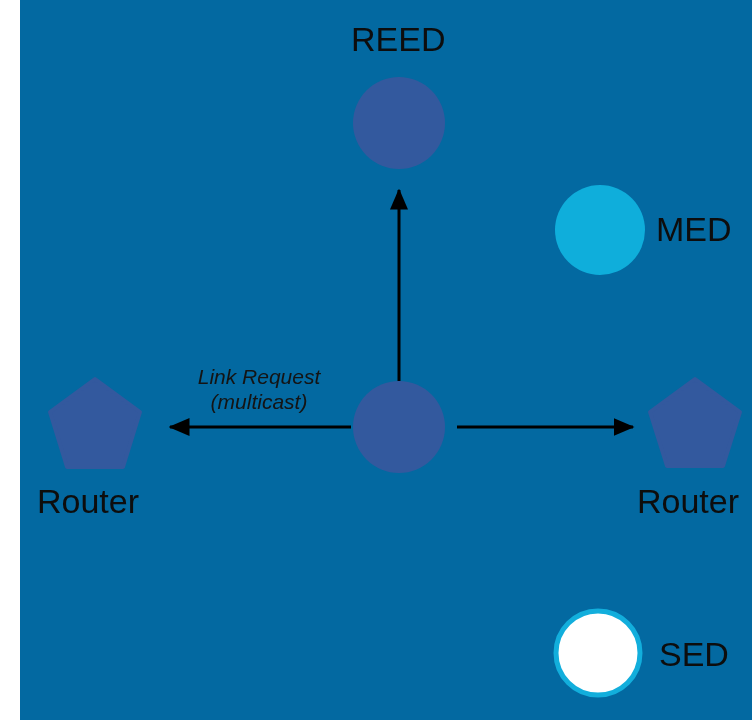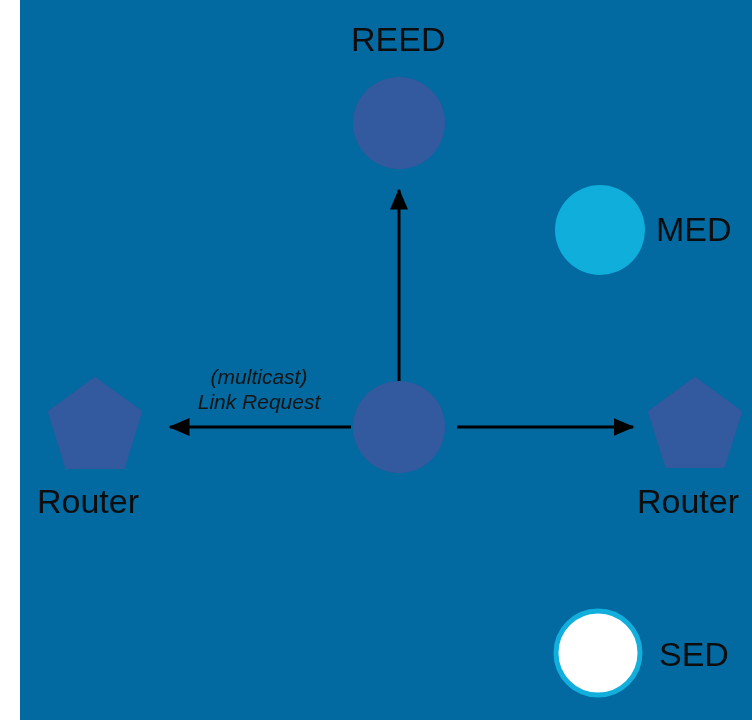--- a/index.html
+++ b/index.html
@@ -80,17 +80,17 @@
 
   <div class="node-label" style="left:639px; top:637px;">SED</div>
 
   <div class="node-label" style="left:636px; top:212px;">MED</div>
 
   <div class="node-label" style="left:17px; top:484px;">Router</div>
 
   <div class="node-label" style="left:617px; top:484px;">Router</div>
 
   <div class="edge-label" style="left:165px; top:364px; width:148px;">
+    <div>Link Request</div>
     <div>(multicast)</div>
-    <div>Link Request</div>
   </div>
 
 </div>
 
 </body></html>

